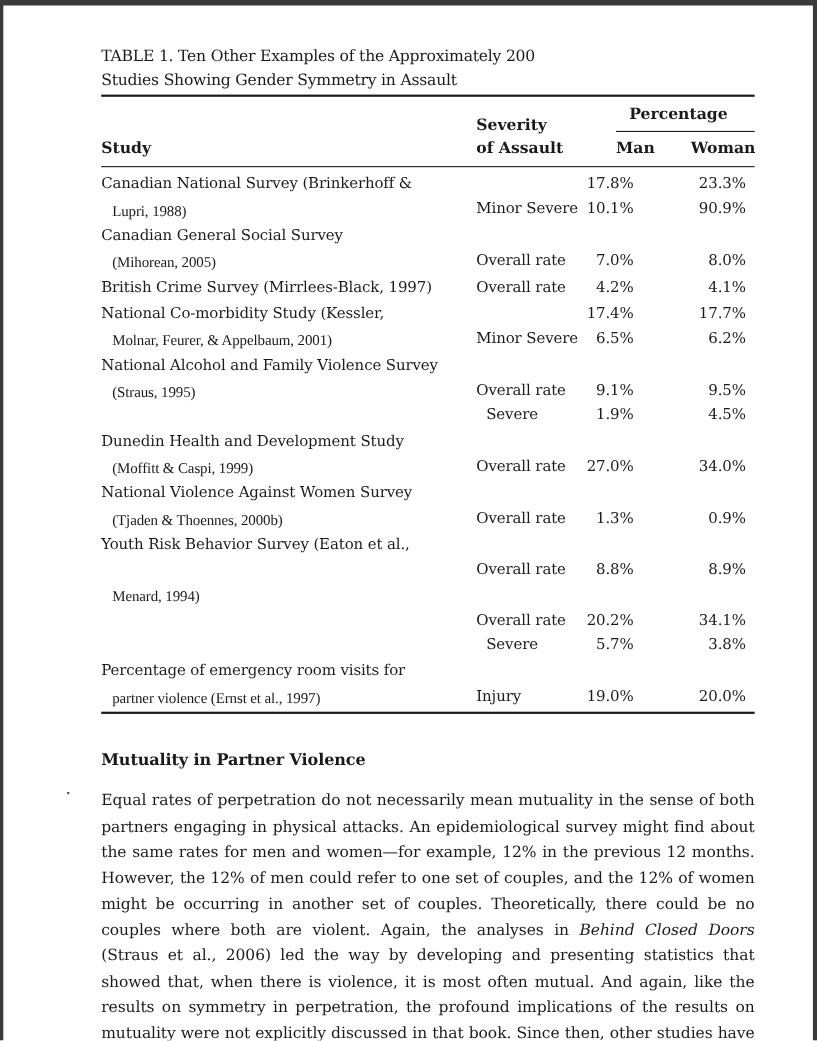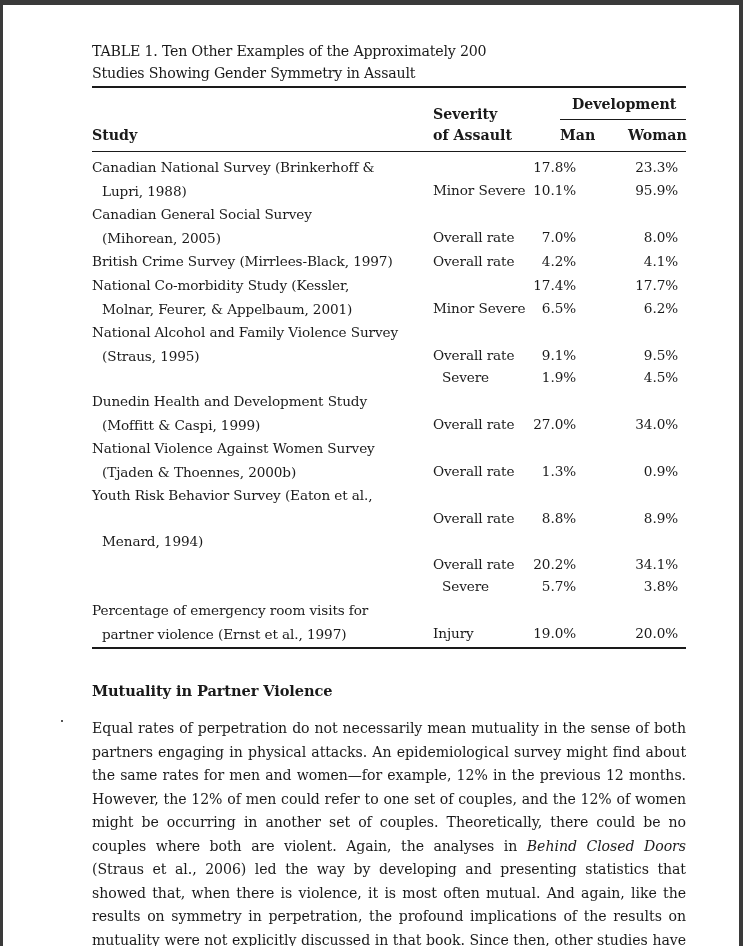--- a/index.html
+++ b/index.html
@@ -21,21 +21,21 @@
   }
   .rule { position: absolute; left: 0; width: 594px; background: #1a1a1a; }
   .rule.thick { height: 2px; }
   .rule.thin { height: 1px; }
 
   .hdr { position: absolute; font-weight: bold; font-size: 14.2px; }
   .perp-rule { position: absolute; top: 119px; left: 468px; width: 126px; height: 1px; background: #1a1a1a; }
 
   .cell { position: absolute; font-size: 13.6px; line-height: 23.5px; white-space: nowrap; letter-spacing: -0.1px; }
   .study { left: 0; }
-  .study .indent { padding-left: 10px; display: block; }
+  .study .indent { padding-left: 10px; display: block; font-family: Liberation Serif, serif; }
   .sev { left: 341px; }
   .man { left: 416px; width: 68px; text-align: right; }
   .woman { left: 516px; width: 70px; text-align: right; }
 
   .section-title {
     position: absolute; top: 682px; left: 0;
     font-weight: bold; font-size: 14.6px; letter-spacing: -0.1px;
   }
   .para {
     position: absolute; top: 717px; left: 0; width: 594px;
@@ -57,36 +57,36 @@
   <div class="table-title">
     <div>TABLE 1. Ten Other Examples of the Approximately 200</div>
     <div>Studies Showing Gender Symmetry in Assault</div>
   </div>
 
   <div class="rule thick" style="top:86px"></div>
 
   <div class="hdr" style="top:127px; left:0">Study</div>
   <div class="hdr" style="top:106px; left:341px">Severity</div>
   <div class="hdr" style="top:127px; left:341px">of Assault</div>
-  <div class="hdr" style="top:96px; left:480px">Development</div>
+  <div class="hdr" style="top:96px; left:480px">Percentage</div>
   <div class="perp-rule"></div>
   <div class="hdr" style="top:127px; left:468px">Man</div>
   <div class="hdr" style="top:127px; left:536px">Woman</div>
 
   <div class="rule thin" style="top:151px"></div>
 
   <div class="cell study" style="top:156px">
     <span>Canadian National Survey (Brinkerhoff &amp;</span>
     <span class="indent">Lupri, 1988)</span>
   </div>
   <div class="cell sev" style="top:179px">Minor Severe</div>
   <div class="cell man" style="top:156px">17.8%</div>
   <div class="cell man" style="top:179px">10.1%</div>
   <div class="cell woman" style="top:156px">23.3%</div>
-  <div class="cell woman" style="top:179px">95.9%</div>
+  <div class="cell woman" style="top:179px">90.9%</div>
 
   <div class="cell study" style="top:203px">
     <span>Canadian General Social Survey</span>
     <span class="indent">(Mihorean, 2005)</span>
   </div>
   <div class="cell sev" style="top:226px">Overall rate</div>
   <div class="cell man" style="top:226px">7.0%</div>
   <div class="cell woman" style="top:226px">8.0%</div>
 
   <div class="cell study" style="top:250px">

